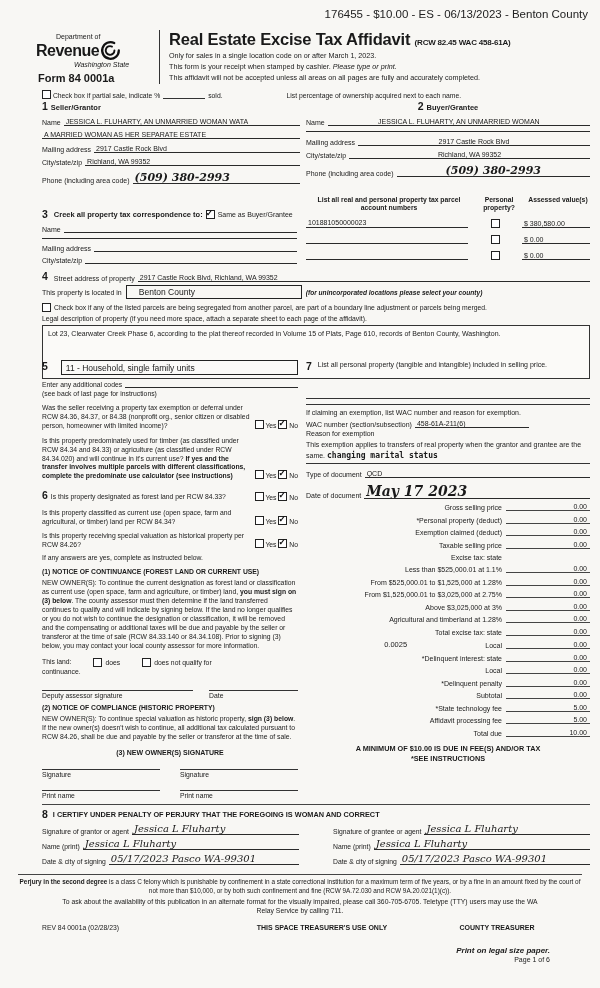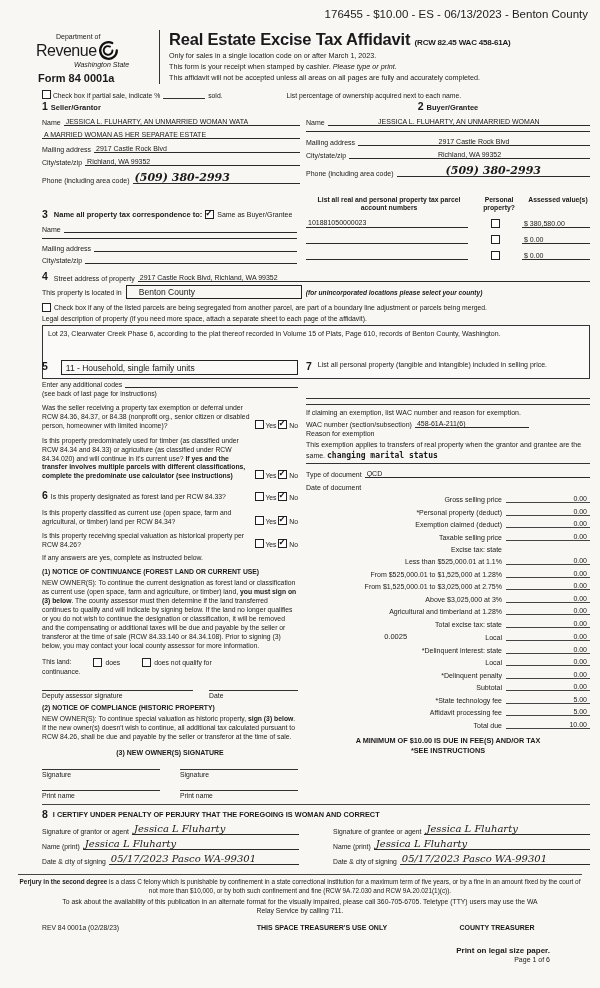--- a/index.html
+++ b/index.html
@@ -6,21 +6,21 @@
   .page { position:relative; width:600px; height:988px; margin:0 auto; background:#f8f7f4;
           font-family:"Liberation Sans",sans-serif; color:#1a1a1a; overflow:hidden; }
 
   .stamp { position:absolute; top:8px; right:12px; font-size:11.5px; color:#222;margin-left:24px; }
 
   
   .header { position:absolute; top:30px; left:30px; width:560px; display:flex; }
   .logo { width:120px; padding-top:3px; }
   .dept { font-size:7px; margin-left:26px; }
   .rev-row { display:flex; align-items:center; margin-left:6px; }
-  .rev { font-size:16px; font-weight:normal; letter-spacing:-0.5px; }
+  .rev { font-size:16px; font-weight:bold; letter-spacing:-0.5px; }
   .swirl svg { width:21px; height:21px; display:block; margin-left:1px; }
   .wa { font-size:7px; font-style:italic; margin-left:44px; }
   .formno { font-size:11px; font-weight:bold; margin-top:4px; margin-left:8px; }
   .vline { width:1px; background:#333; margin:0 9px; }
   .titleblock { flex:1; }
   .title { font-size:16.5px; font-weight:bold; letter-spacing:-0.2px; }
   .rcw { font-size:8px; font-weight:bold; }
   .sub { font-size:7.2px; margin-top:2px; }
   .sub em { font-style:italic; }
 
@@ -109,21 +109,21 @@
 
   
   .perjury { position:absolute; top:874px; left:18px; width:564px; font-size:6.4px; text-align:center;
              border-top:1px solid #444; padding-top:3px; line-height:1.35; }
   .altformat { position:absolute; top:897px; left:60px; width:480px; font-size:6.8px; text-align:center; line-height:1.35; }
   .footrow { position:absolute; top:924px; left:42px; width:530px; display:flex; font-size:6.8px; }
   .fr-left { width:180px; }
   .fr-mid { flex:1; font-weight:bold; text-align:center; font-size:7px; }
   .fr-right { width:150px; font-weight:bold; text-align:center; font-size:7px; }
   .printlegal { position:absolute; top:946px; right:50px; text-align:right; }
-  .pl1 { font-weight:bold; font-size:8px; }
+  .pl1 { font-weight:bold; font-style:italic; font-size:8px; }
   .pl2 { font-size:7px; margin-top:1px; }
 </style>
 </head>
 <body>
 
 <div class="page">
 
   <div class="stamp">176455 - $10.00 - ES - 06/13/2023 - Benton County</div>
 
   <div class="header">
@@ -205,21 +205,21 @@
       </div>
     <div class="frow">
         <span class="lbl">Phone (including area code)</span>
         <span class="val ul grow hand">(509) 380-2993</span>
       </div>
   </div>
 
   <div class="sec3">
     <div class="s3head">
       <span class="num">3</span>
-      <span class="sec-title">Name all property tax correspondence to:</span>
+      <span class="sec-title">Creek all property tax correspondence to:</span>
       <span class="cb ck"></span>
       <span>Same as Buyer/Grantee</span>
     </div>
     <div class="frow">
         <span class="lbl">Name</span>
         <span class="val ul grow"></span>
       </div>
     <div class="frow">
         <span class="val ul grow"></span>
       </div>
@@ -381,20 +381,21 @@
     <div class="reason">
       <span>This exemption applies to transfers of real property when the grantor and grantee are the same. </span><span class="mono">changing marital status</span>
     </div>
 
     <div class="frow" style="margin-top:6px;">
       <span class="lbl">Type of document</span>
       <span class="val ul grow">QCD</span>
     </div>
     <div class="frow">
       <span class="lbl">Date of document</span>
+      <span class="val ul grow hand-lg">May 17 2023</span>
     </div>
 
     <div class="fee-row">
         <span class="fee-prefix"></span>
         <span class="fee-label">Gross selling price</span>
         <span class="fee-value">0.00</span>
       </div>
     <div class="fee-row">
         <span class="fee-prefix"></span>
         <span class="fee-label">*Personal property (deduct)</span>

